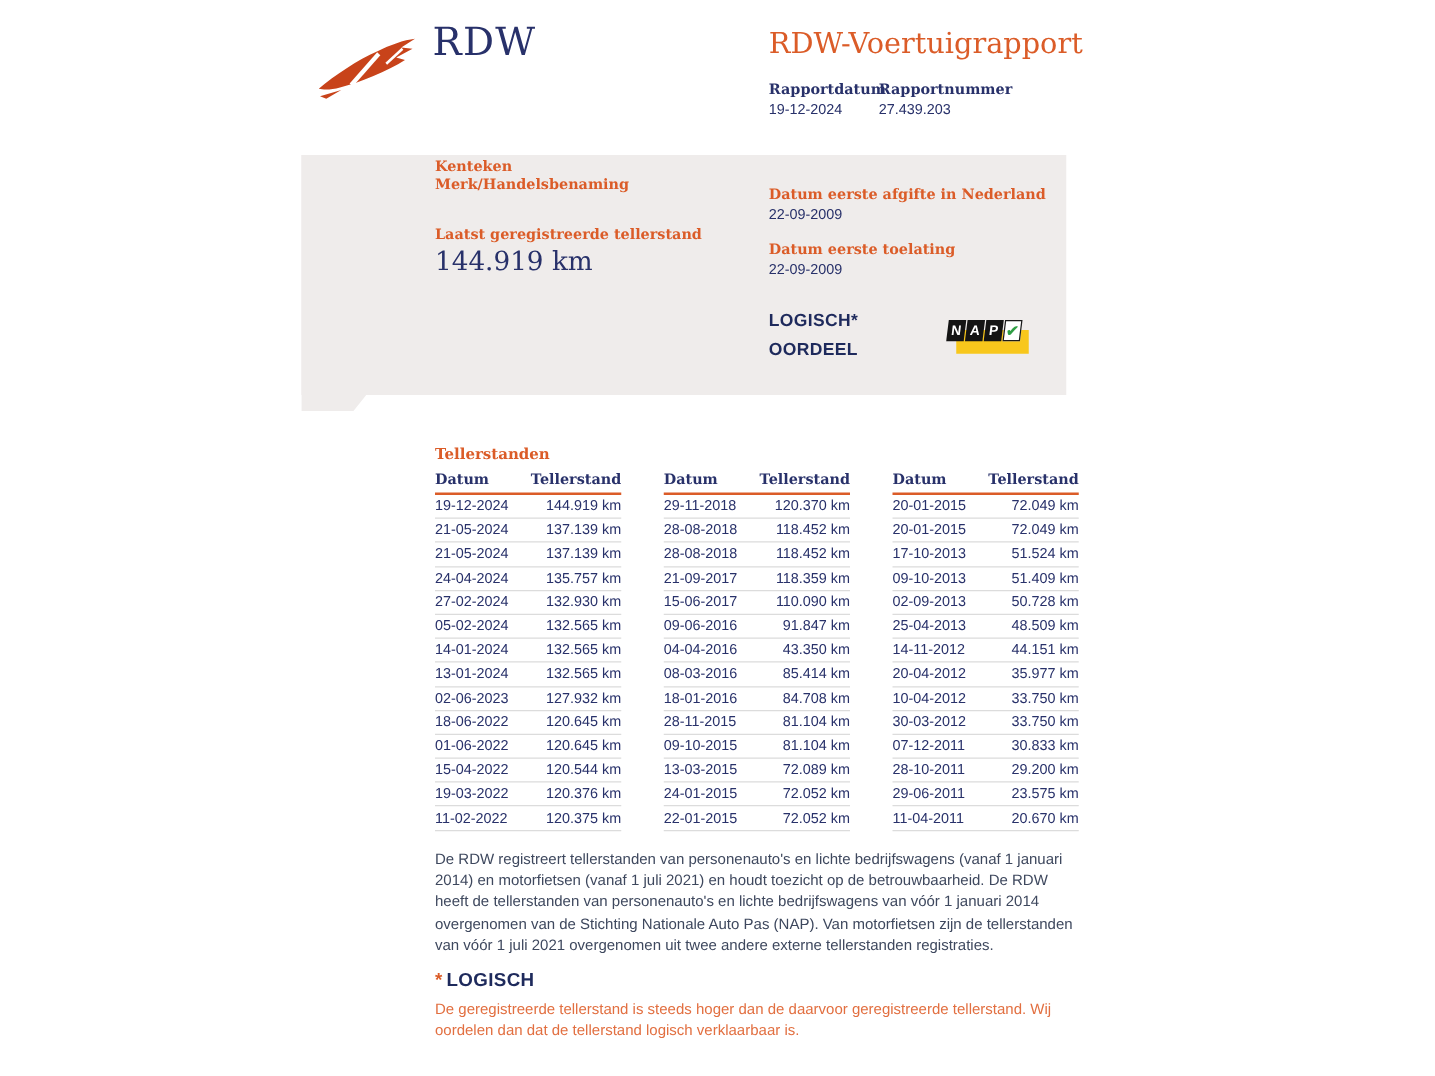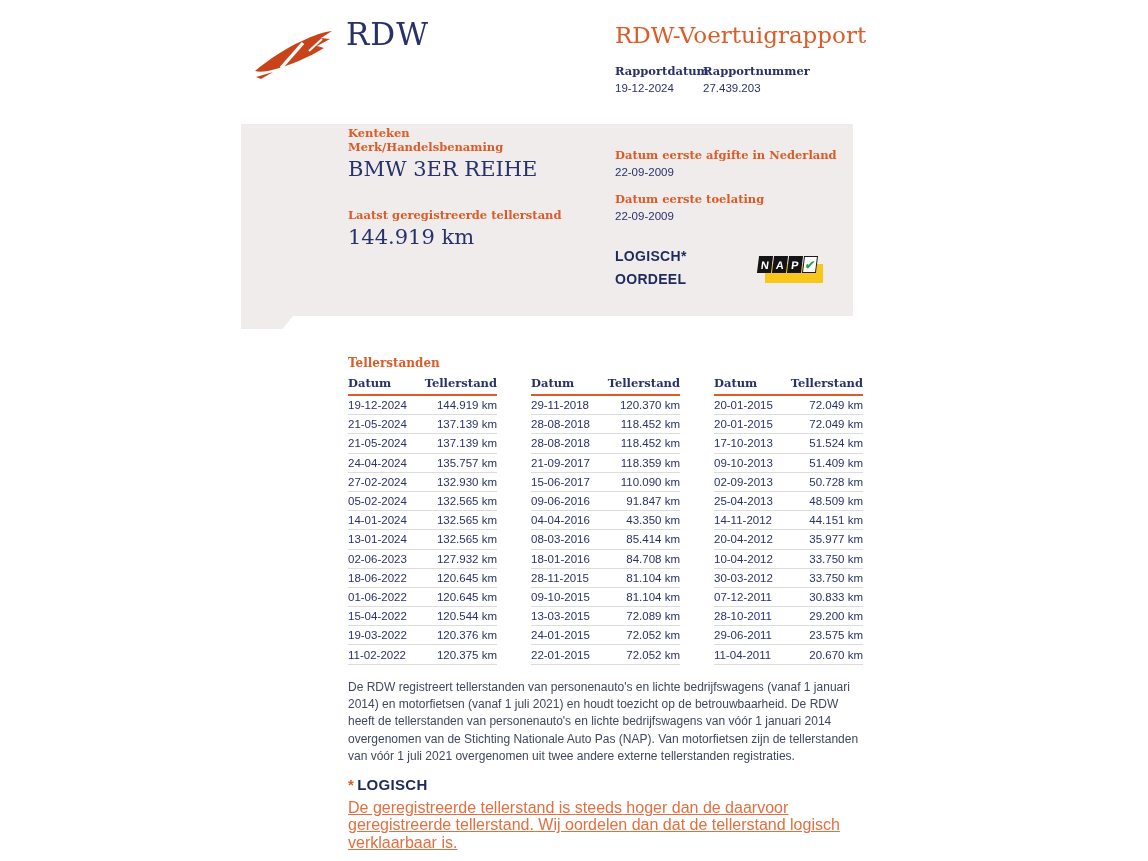--- a/index.html
+++ b/index.html
@@ -75,21 +75,21 @@
   .trow{
     display:flex;justify-content:space-between;align-items:center;
     height:19.2px;border-bottom:1px solid var(--row-line);
     font-size:11.5px;color:var(--navy);
   }
   .toelichting{margin-top:14px;}
   .body-par{font-size:12px;line-height:17.3px;color:var(--body-text);margin-top:7px;width:516px;}
   .footnote-head{margin-top:11px;font-size:15px;font-weight:800;letter-spacing:.3px;}
   .footnote-head .ast{color:var(--orange);margin-right:3px;}
   .footnote-head .ttl{color:var(--navy-dark);}
-  .orange-par{font-size:16px;line-height:17.3px;color:var(--orange-light);margin-top:6px;width:516px;text-decoration:underline;}
+  .orange-par{font-size:12px;line-height:17.3px;color:var(--orange-light);margin-top:6px;width:516px;}
 </style>
 </head>
 <body>
 
 <div class="logo-wrap">
   <svg width="84" height="60" viewBox="0 0 84 60" xmlns="http://www.w3.org/2000/svg">
     <path fill="#c8431a" d="M3 51 C16 40 34 28 50 21 C60 16 71 12 80 11 L69 18 L78 19 L65 26 L72 28 C58 37 36 46 20 50 C13 52 7 52 3 51 Z"></path>
     <line x1="29" y1="48" x2="51" y2="23" stroke="#ffffff" stroke-width="3.4"></line>
     <line x1="57" y1="31" x2="70" y2="19" stroke="#ffffff" stroke-width="2"></line>
     <path fill="#c8431a" d="M4 57 L21 52 L9 59 Z"></path>
@@ -106,21 +106,20 @@
   <div class="meta-col">
     <div class="meta-label slab">Rapportnummer</div>
     <div class="meta-value">27.439.203</div>
   </div>
 </div>
 
 <div class="summary-box">
   <div class="sum-left">
     <div class="field-label slab">Kenteken</div>
     <div class="field-label slab">Merk/Handelsbenaming</div>
-    <div class="field-value-big slab">BMW 3ER REIHE</div>
     <div class="field-label slab gap-lg">Laatst geregistreerde tellerstand</div>
     <div class="field-value-big slab">144.919 km</div>
   </div>
   <div class="sum-right">
     <div class="field-label slab">Datum eerste afgifte in Nederland</div>
     <div class="field-value-sm">22-09-2009</div>
     <div class="field-label slab">Datum eerste toelating</div>
     <div class="field-value-sm">22-09-2009</div>
     <div class="verdict">
       <div>LOGISCH*</div>

